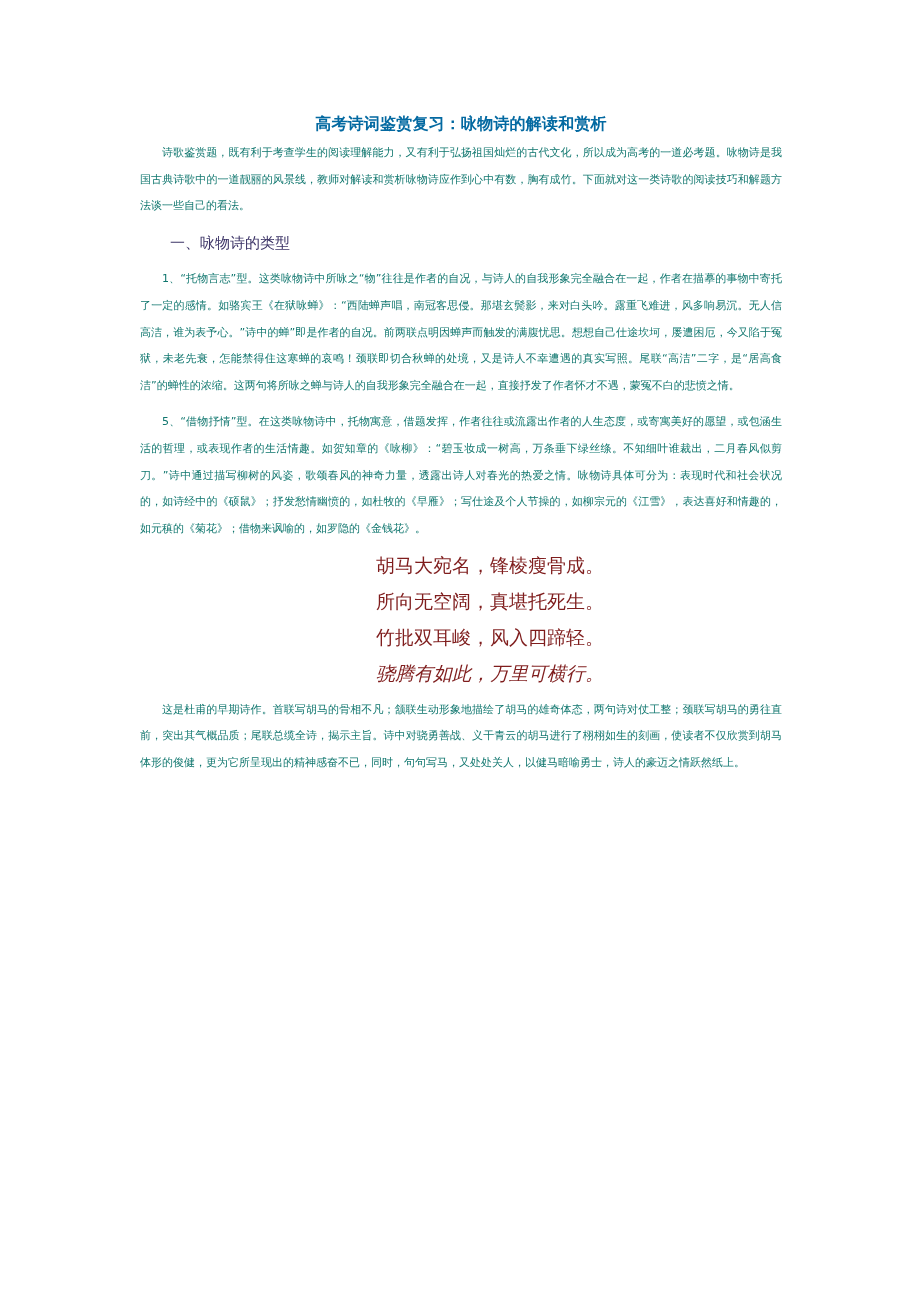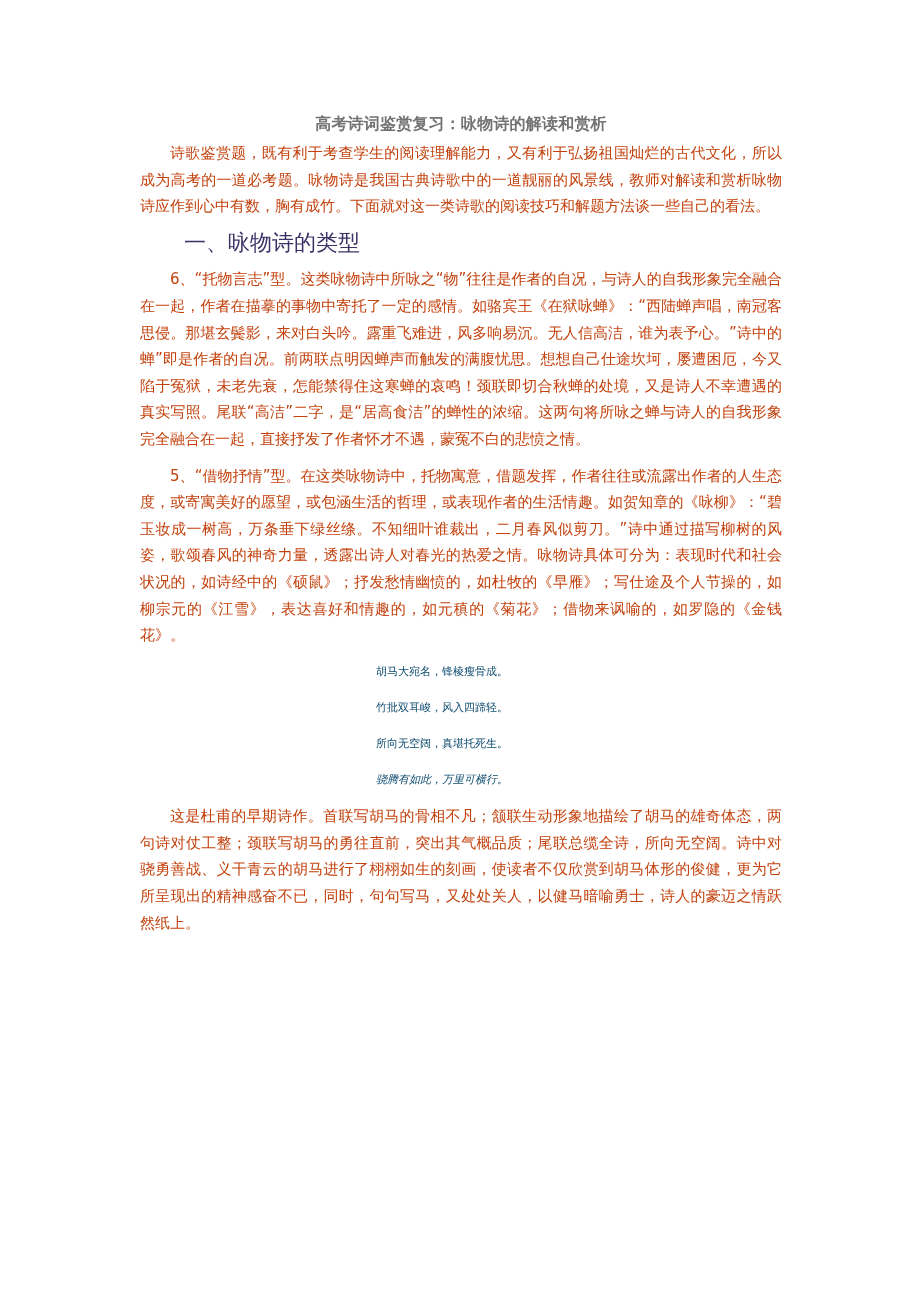--- a/index.html
+++ b/index.html
@@ -17,76 +17,76 @@
   .page {
     position: absolute;
     left: 140px;
     top: 112px;
     width: 642px;
   }
   .title {
     text-align: center;
     font-weight: bold;
     font-size: 16px;
-    color: #737373;
+    color: #0369a1;
     line-height: 24px;
     margin: 0 0 4px 0;
     letter-spacing: 0.2px;
   }
   .para {
     margin: 0 0 10px 0;
-    font-size: 15px;
+    font-size: 11px;
     line-height: 26.6px;
-    color: #c2410c;
+    color: #0f766e;
     text-align: justify;
     text-indent: 2em;
     word-break: break-all;
   }
   .heading {
     margin: 0 0 10px 0;
-    font-size: 22px;
+    font-size: 15px;
     line-height: 26.6px;
     color: #3b3366;
     text-indent: 2em;
   }
   .poem {
     margin: 0;
     padding-left: 236px;
   }
   .poem-line {
-    font-size: 11px;
+    font-size: 19px;
     line-height: 26.6px;
-    color: #0c4a6e;
+    color: #7f1d1d;
     margin: 0 0 9.4px 0;
     white-space: nowrap;
   }
   .poem-line:last-child {
     margin-bottom: 10px;
     font-style: italic;
   }
 </style>
 </head>
 <body>
 
 <div class="page">
   <h1 class="title">高考诗词鉴赏复习：咏物诗的解读和赏析</h1>
 
   <p class="para">诗歌鉴赏题，既有利于考查学生的阅读理解能力，又有利于弘扬祖国灿烂的古代文化，所以成为高考的一道必考题。咏物诗是我国古典诗歌中的一道靓丽的风景线，教师对解读和赏析咏物诗应作到心中有数，胸有成竹。下面就对这一类诗歌的阅读技巧和解题方法谈一些自己的看法。</p>
 
   <p class="heading">一、咏物诗的类型</p>
 
 
-  <p class="para">6、“托物言志”型。这类咏物诗中所咏之“物”往往是作者的自况，与诗人的自我形象完全融合在一起，作者在描摹的事物中寄托了一定的感情。如骆宾王《在狱咏蝉》：“西陆蝉声唱，南冠客思侵。那堪玄鬓影，来对白头吟。露重飞难进，风多响易沉。无人信高洁，谁为表予心。”诗中的蝉”即是作者的自况。前两联点明因蝉声而触发的满腹忧思。想想自己仕途坎坷，屡遭困厄，今又陷于冤狱，未老先衰，怎能禁得住这寒蝉的哀鸣！颈联即切合秋蝉的处境，又是诗人不幸遭遇的真实写照。尾联“高洁”二字，是“居高食洁”的蝉性的浓缩。这两句将所咏之蝉与诗人的自我形象完全融合在一起，直接抒发了作者怀才不遇，蒙冤不白的悲愤之情。</p>
+  <p class="para">1、“托物言志”型。这类咏物诗中所咏之“物”往往是作者的自况，与诗人的自我形象完全融合在一起，作者在描摹的事物中寄托了一定的感情。如骆宾王《在狱咏蝉》：“西陆蝉声唱，南冠客思侵。那堪玄鬓影，来对白头吟。露重飞难进，风多响易沉。无人信高洁，谁为表予心。”诗中的蝉”即是作者的自况。前两联点明因蝉声而触发的满腹忧思。想想自己仕途坎坷，屡遭困厄，今又陷于冤狱，未老先衰，怎能禁得住这寒蝉的哀鸣！颈联即切合秋蝉的处境，又是诗人不幸遭遇的真实写照。尾联“高洁”二字，是“居高食洁”的蝉性的浓缩。这两句将所咏之蝉与诗人的自我形象完全融合在一起，直接抒发了作者怀才不遇，蒙冤不白的悲愤之情。</p>
 
   <p class="para">5、“借物抒情”型。在这类咏物诗中，托物寓意，借题发挥，作者往往或流露出作者的人生态度，或寄寓美好的愿望，或包涵生活的哲理，或表现作者的生活情趣。如贺知章的《咏柳》：“碧玉妆成一树高，万条垂下绿丝绦。不知细叶谁裁出，二月春风似剪刀。”诗中通过描写柳树的风姿，歌颂春风的神奇力量，透露出诗人对春光的热爱之情。咏物诗具体可分为：表现时代和社会状况的，如诗经中的《硕鼠》；抒发愁情幽愤的，如杜牧的《早雁》；写仕途及个人节操的，如柳宗元的《江雪》，表达喜好和情趣的，如元稹的《菊花》；借物来讽喻的，如罗隐的《金钱花》。</p>
 
 
 
 
   <div class="poem">
     <p class="poem-line">胡马大宛名，锋棱瘦骨成。</p>
+    <p class="poem-line">所向无空阔，真堪托死生。</p>
     <p class="poem-line">竹批双耳峻，风入四蹄轻。</p>
-    <p class="poem-line">所向无空阔，真堪托死生。</p>
     <p class="poem-line">骁腾有如此，万里可横行。</p>
   </div>
 
-  <p class="para">这是杜甫的早期诗作。首联写胡马的骨相不凡；颔联生动形象地描绘了胡马的雄奇体态，两句诗对仗工整；颈联写胡马的勇往直前，突出其气概品质；尾联总缆全诗，所向无空阔。诗中对骁勇善战、义干青云的胡马进行了栩栩如生的刻画，使读者不仅欣赏到胡马体形的俊健，更为它所呈现出的精神感奋不已，同时，句句写马，又处处关人，以健马暗喻勇士，诗人的豪迈之情跃然纸上。</p>
+  <p class="para">这是杜甫的早期诗作。首联写胡马的骨相不凡；颔联生动形象地描绘了胡马的雄奇体态，两句诗对仗工整；颈联写胡马的勇往直前，突出其气概品质；尾联总缆全诗，揭示主旨。诗中对骁勇善战、义干青云的胡马进行了栩栩如生的刻画，使读者不仅欣赏到胡马体形的俊健，更为它所呈现出的精神感奋不已，同时，句句写马，又处处关人，以健马暗喻勇士，诗人的豪迈之情跃然纸上。</p>
 </div>
 
 </body></html>

